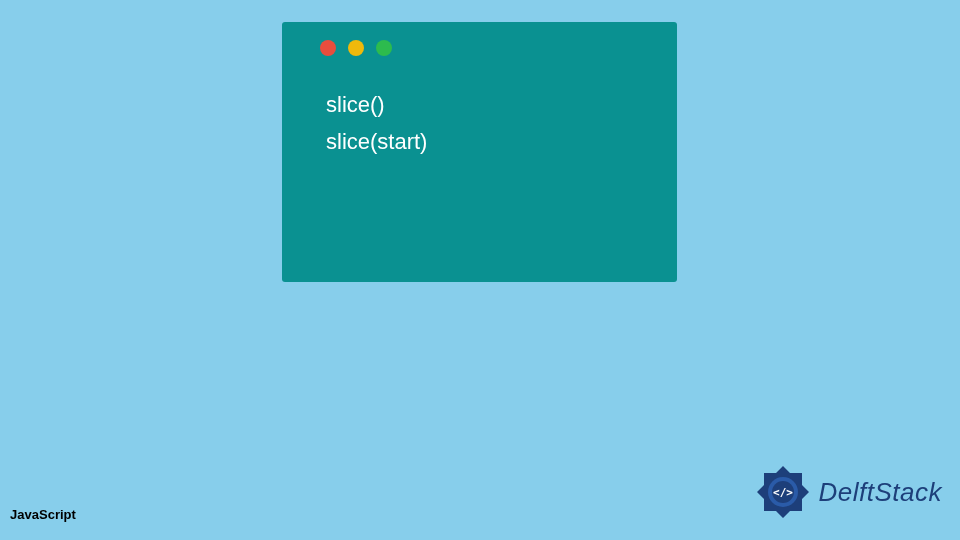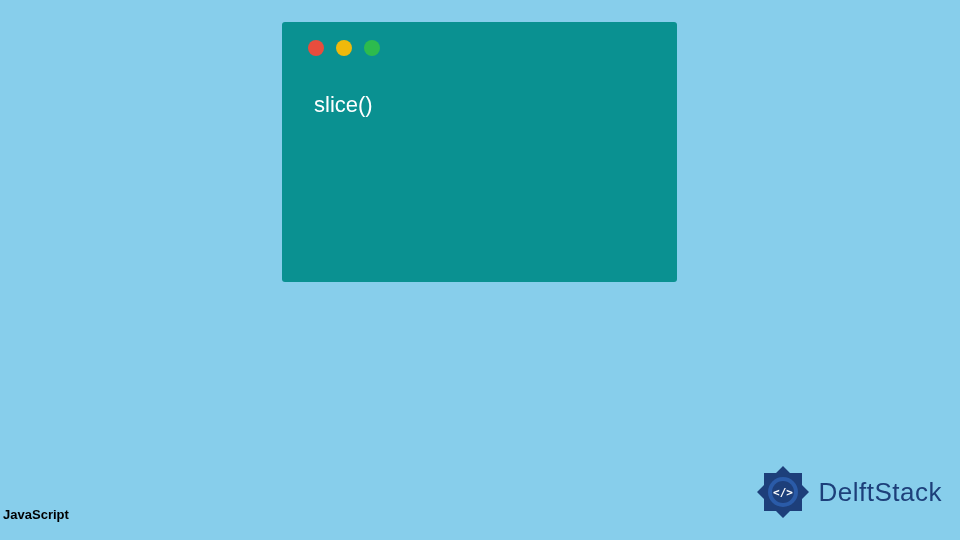--- a/index.html
+++ b/index.html
@@ -12,21 +12,21 @@
     overflow: hidden;
   }
   .code-window {
     position: absolute;
     left: 282px;
     top: 22px;
     width: 395px;
     height: 260px;
     background: #0a9191;
     border-radius: 3px;
-    padding: 18px 26px;
+    padding: 18px 38px;
   }
   .titlebar {
     display: flex;
     gap: 12px;
     align-items: center;
     margin-bottom: 30px;
   }
   .dot {
     width: 16px;
     height: 16px;
@@ -38,21 +38,21 @@
   .code-lines {
     color: #ffffff;
     font-size: 22px;
     line-height: 1.7;
     font-family: -apple-system, "Segoe UI", Arial, sans-serif;
     padding-left: 6px;
   }
   .code-line { display: block; }
   .js-badge {
     position: absolute;
-    left: 1px;
+    left: 8px;
     bottom: 14px;
     width: 70px;
     text-align: center;
   }
   .js-label {
     font-size: 13px;
     font-weight: 600;
     color: #000;
     margin-bottom: 4px;
   }
@@ -68,37 +68,39 @@
     bottom: 18px;
     display: flex;
     align-items: center;
     gap: 6px;
   }
   .brand-text {
     font-size: 26px;
     font-weight: 500;
     color: #1d3f7a;
     letter-spacing: 0.5px;
+    font-style: italic;
   }
   .brand-logo {
     width: 60px;
     height: 60px;
   }
 </style>
 </head>
 <body>
 
 <div class="code-window">
   <div class="titlebar">
     <div class="dot red"></div>
     <div class="dot yellow"></div>
     <div class="dot green"></div>
   </div>
   <div class="code-lines">
     <span class="code-line">slice()</span>
+    <span class="code-line">slice(start)</span>
   </div>
 </div>
 
 <div class="js-badge">
   <div class="js-label">JavaScript</div>
 </div>
 
 <div class="brand">
   <div class="brand-logo">
     <svg viewBox="0 0 60 60" width="60" height="60">

